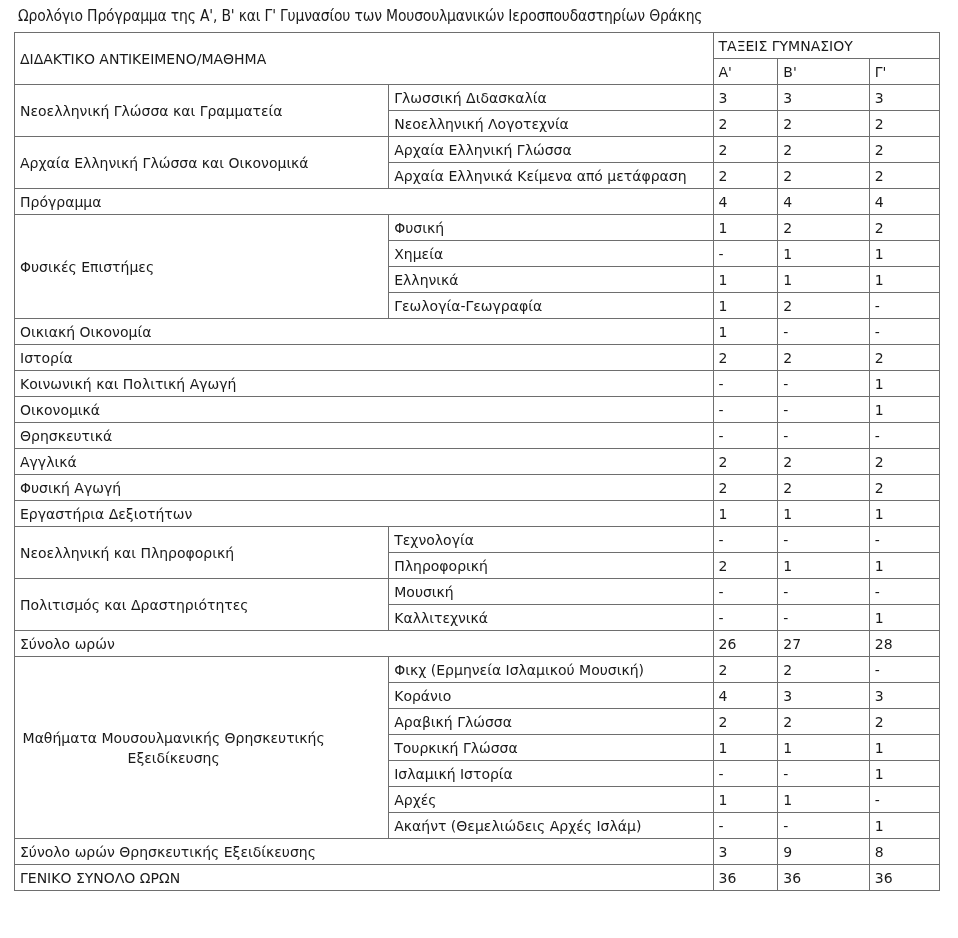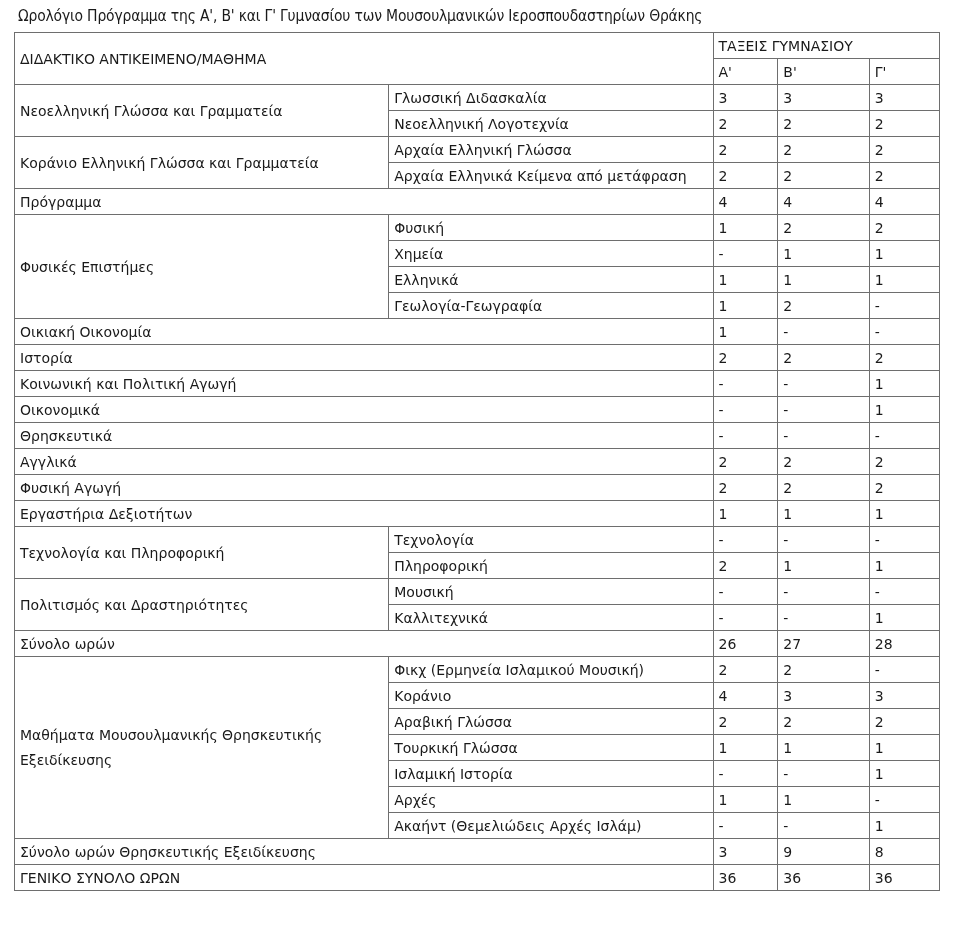--- a/index.html
+++ b/index.html
@@ -53,21 +53,21 @@
         <td class="num">3</td>
         <td class="num">3</td>
       </tr>
       <tr>
         <td class="wrap">Νεοελληνική Λογοτεχνία</td>
         <td class="num">2</td>
         <td class="num">2</td>
         <td class="num">2</td>
       </tr>
       <tr>
-        <td rowspan="2" class="wrap">Κοράνιο Ελληνική Γλώσσα και Γραμματεία</td>
+        <td rowspan="2" class="wrap">Αρχαία Ελληνική Γλώσσα και Οικονομικά</td>
         <td class="wrap">Αρχαία Ελληνική Γλώσσα</td>
         <td class="num">2</td>
         <td class="num">2</td>
         <td class="num">2</td>
       </tr>
       <tr class="tall">
         <td class="wrap">Αρχαία Ελληνικά Κείμενα από μετάφραση</td>
         <td class="num">2</td>
         <td class="num">2</td>
         <td class="num">2</td>
@@ -145,21 +145,21 @@
         <td class="num">2</td>
         <td class="num">2</td>
       </tr>
       <tr>
         <td colspan="2">Εργαστήρια Δεξιοτήτων</td>
         <td class="num">1</td>
         <td class="num">1</td>
         <td class="num">1</td>
       </tr>
       <tr>
-        <td rowspan="2" class="wrap">Τεχνολογία και Πληροφορική</td>
+        <td rowspan="2" class="wrap">Νεοελληνική και Πληροφορική</td>
         <td class="wrap">Τεχνολογία</td>
         <td class="num">-</td>
         <td class="num">-</td>
         <td class="num">-</td>
       </tr>
       <tr>
         <td class="wrap">Πληροφορική</td>
         <td class="num">2</td>
         <td class="num">1</td>
         <td class="num">1</td>
@@ -177,21 +177,21 @@
         <td class="num">-</td>
         <td class="num">1</td>
       </tr>
       <tr>
         <td colspan="2">Σύνολο ωρών</td>
         <td class="num">26</td>
         <td class="num">27</td>
         <td class="num">28</td>
       </tr>
       <tr>
-        <td rowspan="7" class="wrap" style="white-space: normal; line-height: 25px; padding-right: 61px;">Μαθήματα Μουσουλμανικής Θρησκευτικής Εξειδίκευσης</td>
+        <td rowspan="7" class="wrap" style="white-space: normal; line-height: 20px; padding-right: 61px; text-align: center;">Μαθήματα Μουσουλμανικής Θρησκευτικής Εξειδίκευσης</td>
         <td class="wrap">Φικχ (Ερμηνεία Ισλαμικού Μουσική)</td>
         <td class="num">2</td>
         <td class="num">2</td>
         <td class="num">-</td>
       </tr>
       <tr>
         <td class="wrap">Κοράνιο</td>
         <td class="num">4</td>
         <td class="num">3</td>
         <td class="num">3</td>

